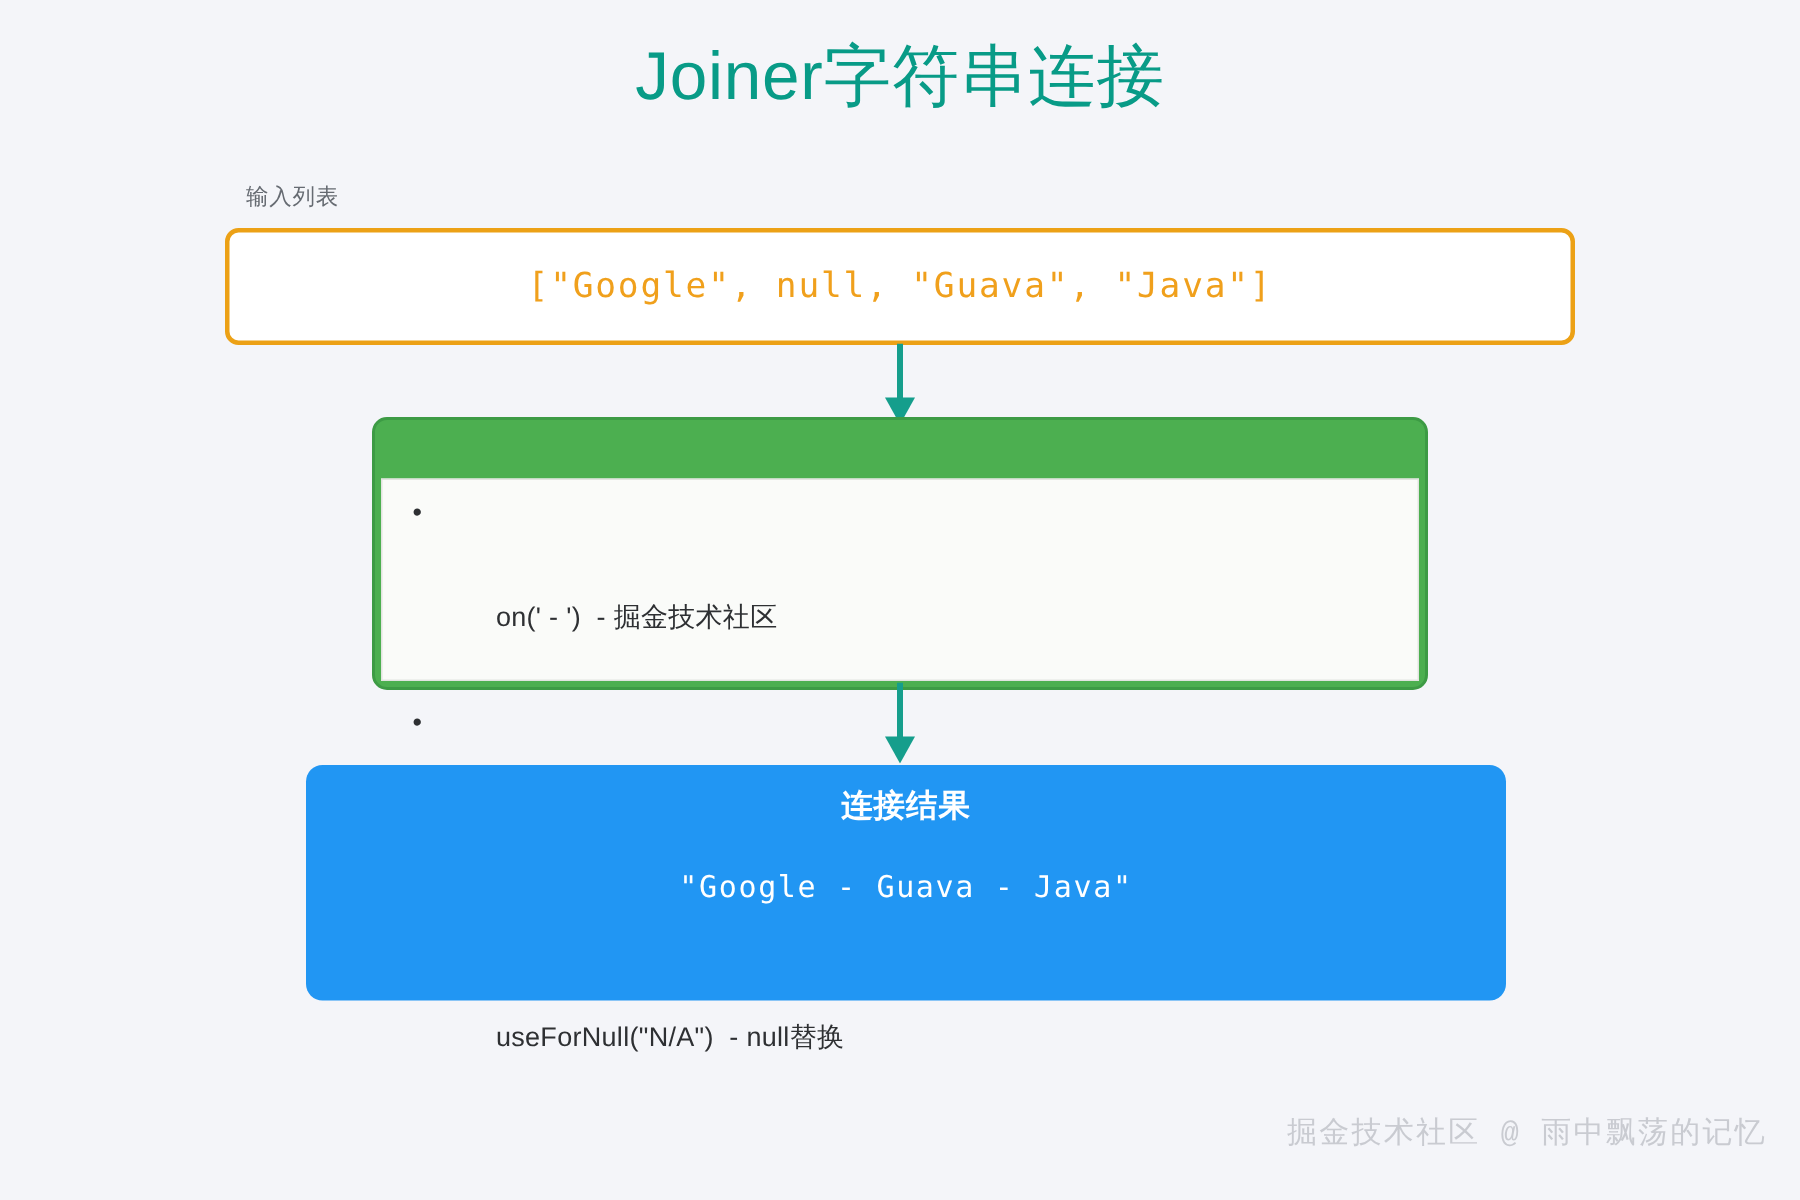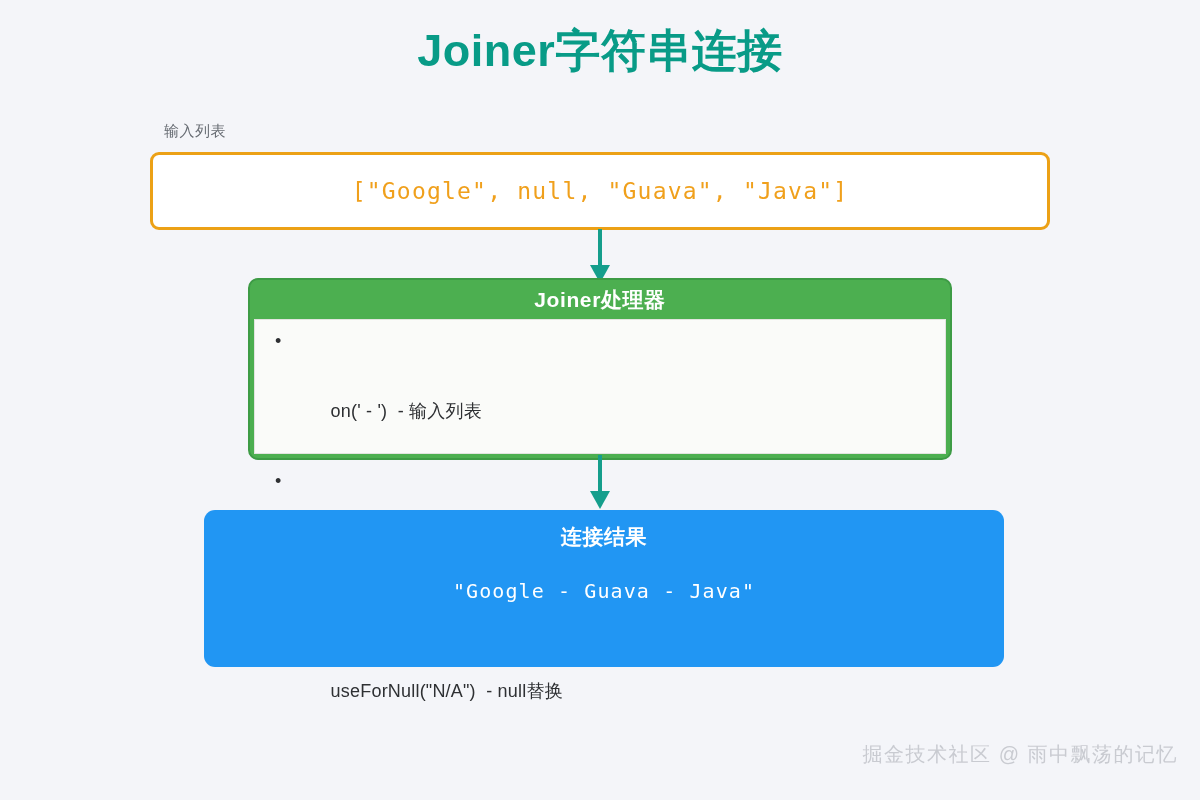--- a/index.html
+++ b/index.html
@@ -16,21 +16,21 @@
   }
 
   
   .page-title {
     position: absolute;
     top: 24px;
     left: 0;
     width: 1200px;
     text-align: center;
     font-size: 45px;
-    font-weight: bold;
+    font-weight: normal;
     color: #089b87;
     letter-spacing: 0.5px;
     line-height: 1.2;
   }
 
   
   .input-label {
     position: absolute;
     left: 164px;
     top: 122px;
@@ -156,21 +156,21 @@
     color: rgba(255,255,255,0.80);
     font-size: 15px;
     letter-spacing: 0.6px;
   }
 
   
   .footer-watermark {
     position: absolute;
     right: 22px;
     bottom: 32px;
-    font-family: Liberation Sans, sans-serif;
+    font-family: Liberation Mono, monospace;
     font-size: 20px;
     color: #c9cbd1;
     letter-spacing: 1.5px;
     white-space: pre;
   }
 </style>
 </head>
 <body>
 
 <div class="page-title">Joiner字符串连接</div>
@@ -180,26 +180,25 @@
 <div class="input-box">
   <div class="input-code">["Google", null, "Guava", "Java"]</div>
 </div>
 
 <svg class="arrow arrow-1" viewBox="0 0 30 54">
   <line x1="15" y1="0" x2="15" y2="38" stroke="#159e8c" stroke-width="4"></line>
   <polygon points="5,36 25,36 15,54" fill="#159e8c"></polygon>
 </svg>
 
 <div class="proc-box">
-  <div class="proc-header">Joiner处理器</div>
   <div class="proc-body">
     <ul class="proc-list">
       <li>
         <span class="bullet">•</span>
-        <span>on(' - ')  - 输入列表</span>
+        <span>on(' - ')  - 掘金技术社区</span>
       </li>
       <li>
         <span class="bullet">•</span>
         <span>skipNulls()  - 跳过null值</span>
       </li>
       <li>
         <span class="bullet">•</span>
         <span>useForNull("N/A")  - null替换</span>
       </li>
     </ul>

